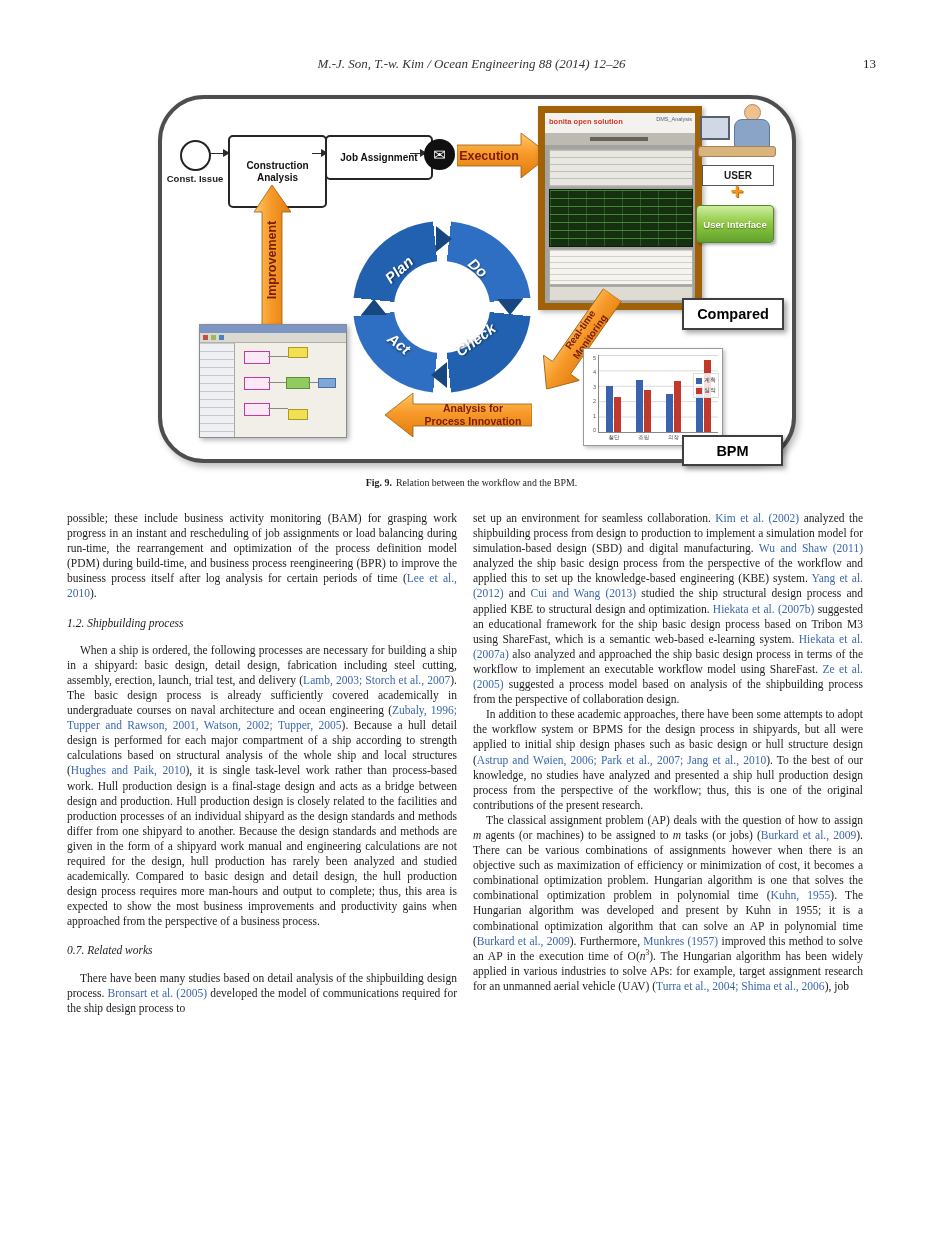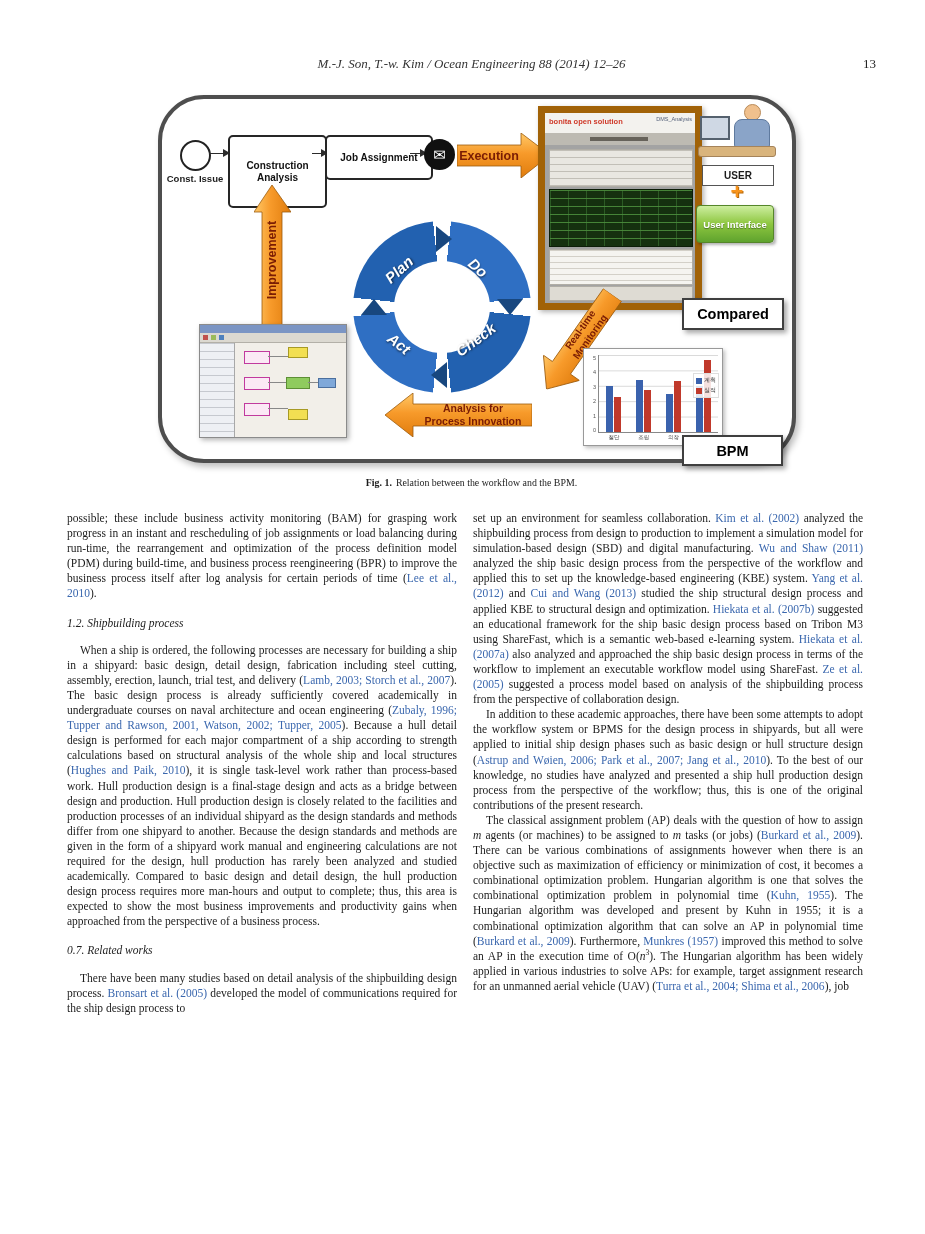--- a/index.html
+++ b/index.html
@@ -259,21 +259,21 @@
             <span class="sw" style="background: rgb(192, 57, 43);"></span>
             <span>실적</span>
           </div>
         </div>
     </div>
 
     <div class="big-label" style="left:527px;top:345px;width:97px;height:27px;">BPM</div>
   </div>
 
   <div class="fig-caption">
-    <span class="cap-label">Fig. 1.</span><span>Relation between the workflow and the BPM.</span>
+    <span class="cap-label">Fig. 9.</span><span>Relation between the workflow and the BPM.</span>
   </div>
 
   <div class="columns">
     <div class="col" id="col-left">
         <p class="para"><span>possible; these include business activity monitoring (BAM) for grasping work progress in an instant and rescheduling of job assignments or load balancing during run-time, the rearrangement and optimization of the process definition model (PDM) during build-time, and business process reengineering (BPR) to improve the business process itself after log analysis for certain periods of time (</span><a class="cite">Lee et al., 2010</a><span>).</span></p>
         <div class="sec-heading">1.2. Shipbuilding process</div>
         <p class="para indent"><span>When a ship is ordered, the following processes are necessary for building a ship in a shipyard: basic design, detail design, fabrication including steel cutting, assembly, erection, launch, trial test, and delivery (</span><a class="cite">Lamb, 2003; Storch et al., 2007</a><span>). The basic design process is already sufficiently covered academically in undergraduate courses on naval architecture and ocean engineering (</span><a class="cite">Zubaly, 1996; Tupper and Rawson, 2001, Watson, 2002; Tupper, 2005</a><span>). Because a hull detail design is performed for each major compartment of a ship according to strength calculations based on structural analysis of the whole ship and local structures (</span><a class="cite">Hughes and Paik, 2010</a><span>), it is single task-level work rather than process-based work. Hull production design is a final-stage design and acts as a bridge between design and production. Hull production design is closely related to the facilities and production processes of an individual shipyard as the design standards and methods differ from one shipyard to another. Because the design standards and methods are given in the form of a shipyard work manual and engineering calculations are not required for the design, hull production has rarely been analyzed and studied academically. Compared to basic design and detail design, the hull production design process requires more man-hours and output to complete; thus, this area is expected to show the most business improvements and productivity gains when approached from the perspective of a business process.</span></p>
         <div class="sec-heading">0.7. Related works</div>
         <p class="para indent"><span>There have been many studies based on detail analysis of the shipbuilding design process. </span><a class="cite">Bronsart et al. (2005)</a><span> developed the model of communications required for the ship design process to</span></p>
       </div>

